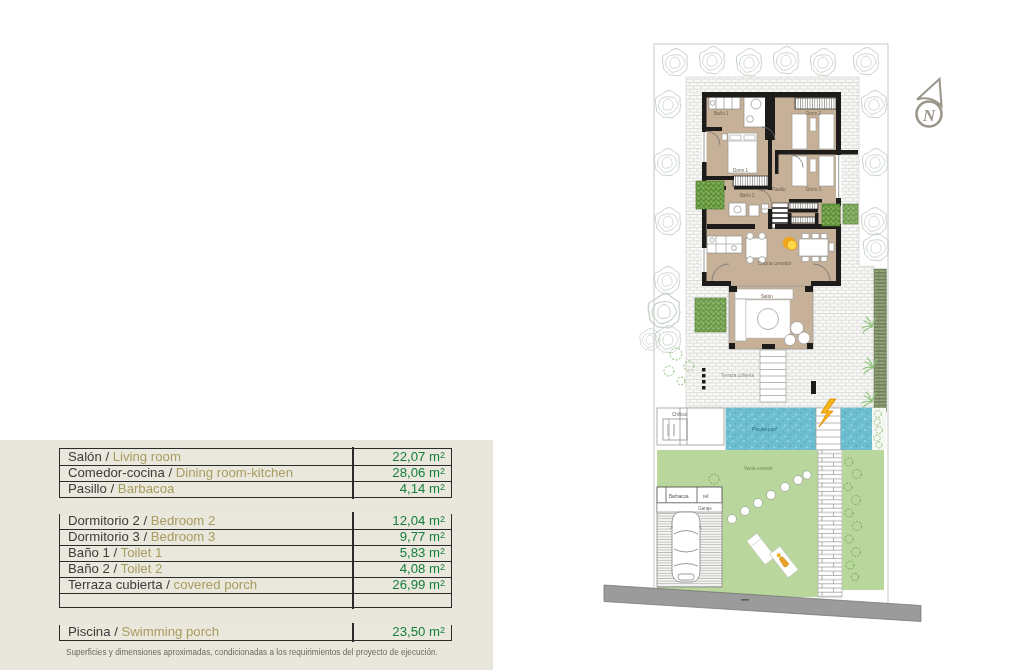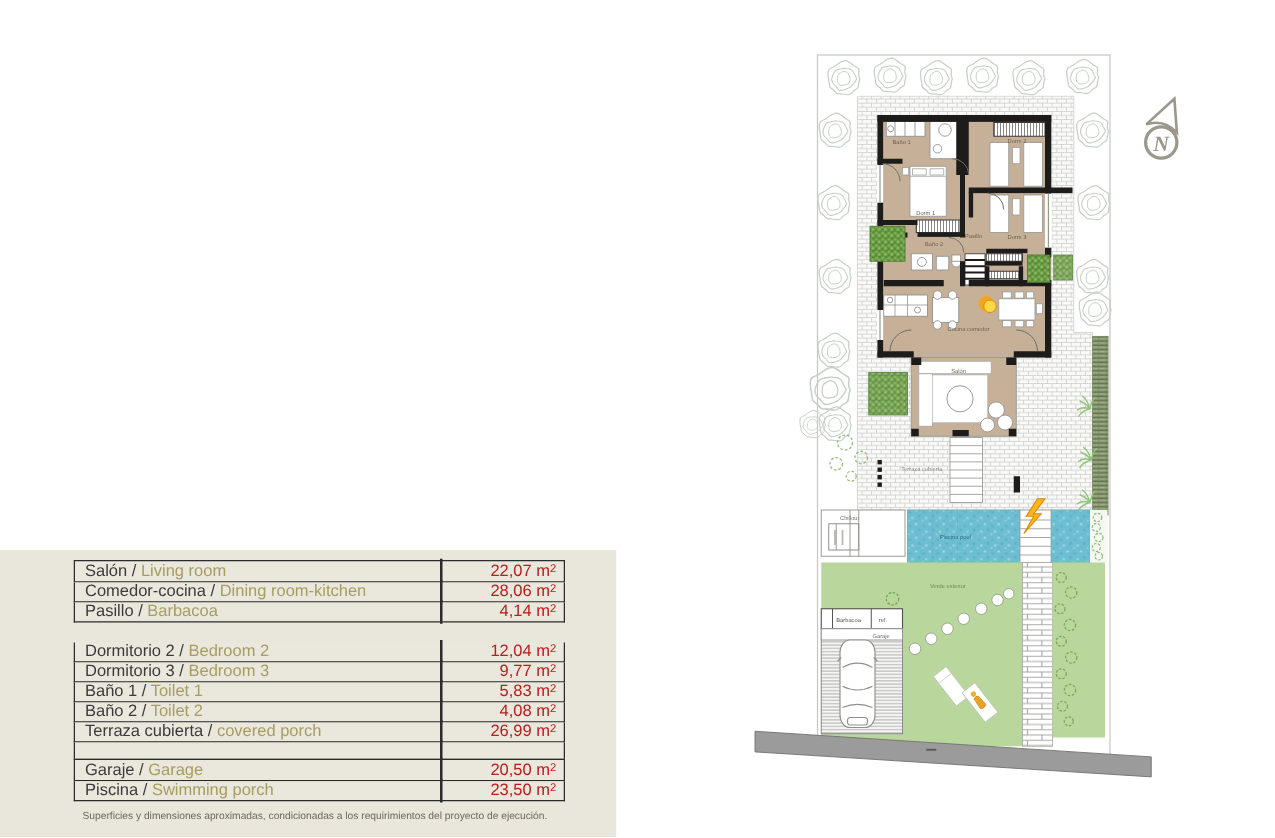--- a/index.html
+++ b/index.html
@@ -5,21 +5,21 @@
   html,body{margin:0;padding:0;background:#ffffff;}
   #page{position:relative;width:1020px;height:670px;overflow:hidden;background:#ffffff;
         font-family:"Liberation Sans", sans-serif;}
   #panel{position:absolute;left:0;top:440px;width:493px;height:230px;background:#e9e6db;}
   .row{position:absolute;left:59px;width:393px;height:16px;box-sizing:border-box;
        border:1.6px solid #2b2b2b;border-top:none;background:#eae7dc;
        font-size:13.2px;line-height:14.2px;white-space:nowrap;}
   .row.first{border-top:1.8px solid #2b2b2b;height:17.8px;line-height:15.6px;}
   .row .es{color:#3b3b3b;position:absolute;left:8px;top:0px;}
   .row .en{color:#a69d62;text-align:center;}
-  .row .val{position:absolute;right:6px;top:0px;color:#b91c1c;}
+  .row .val{position:absolute;right:6px;top:0px;color:#15803d;}
   .row .vline{position:absolute;top:-2px;bottom:-2px;left:292px;width:1.6px;background:#2b2b2b;}
   sup{font-size:9px;line-height:0;vertical-align:3.5px;}
   #footnote{position:absolute;left:66px;top:648px;font-size:8.2px;color:#6e675c;}
 </style>
 </head>
 <body>
 <div id="page">
 
 <svg id="plan" width="1020" height="670" viewBox="0 0 1020 670" style="position:absolute;left:0;top:0">
 <defs>
@@ -481,25 +481,20 @@
 <div class="row" style="top:578px">
       <span class="es">Terraza cubierta / <span class="en">covered porch</span></span>
       <span class="vline"></span>
       <span class="val">26,99 m<sup>2</sup></span>
     </div>
 
 <div class="row" style="top:594px;height:13.5px;border-top:none">
       <span class="vline"></span>
     </div>
 
-<div class="row first" style="top:607px">
-      <span class="es">Garaje / <span class="en">Garage</span></span>
-      <span class="vline"></span>
-      <span class="val">20,50 m<sup>2</sup></span>
-    </div>
 
 <div class="row" style="top:625px">
       <span class="es">Piscina / <span class="en">Swimming porch</span></span>
       <span class="vline"></span>
       <span class="val">23,50 m<sup>2</sup></span>
     </div>
 
 <div id="footnote">Superficies y dimensiones aproximadas, condicionadas a los requirimientos del proyecto de ejecución.</div>
 </div>
 

